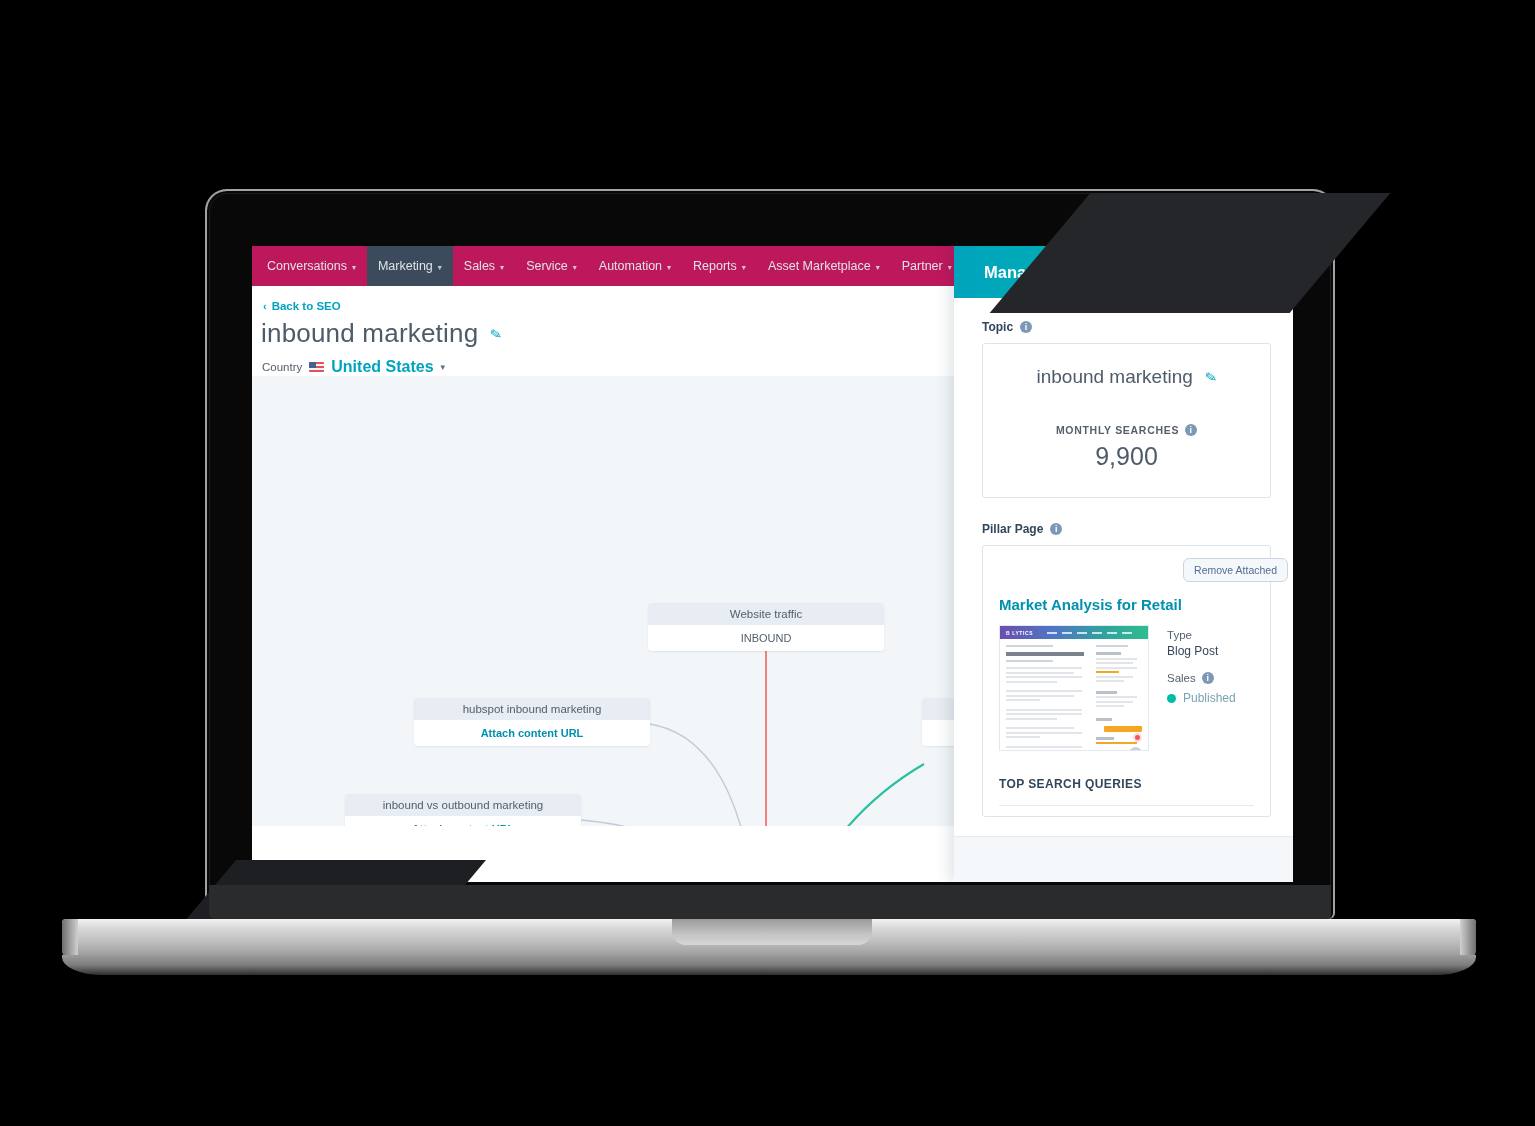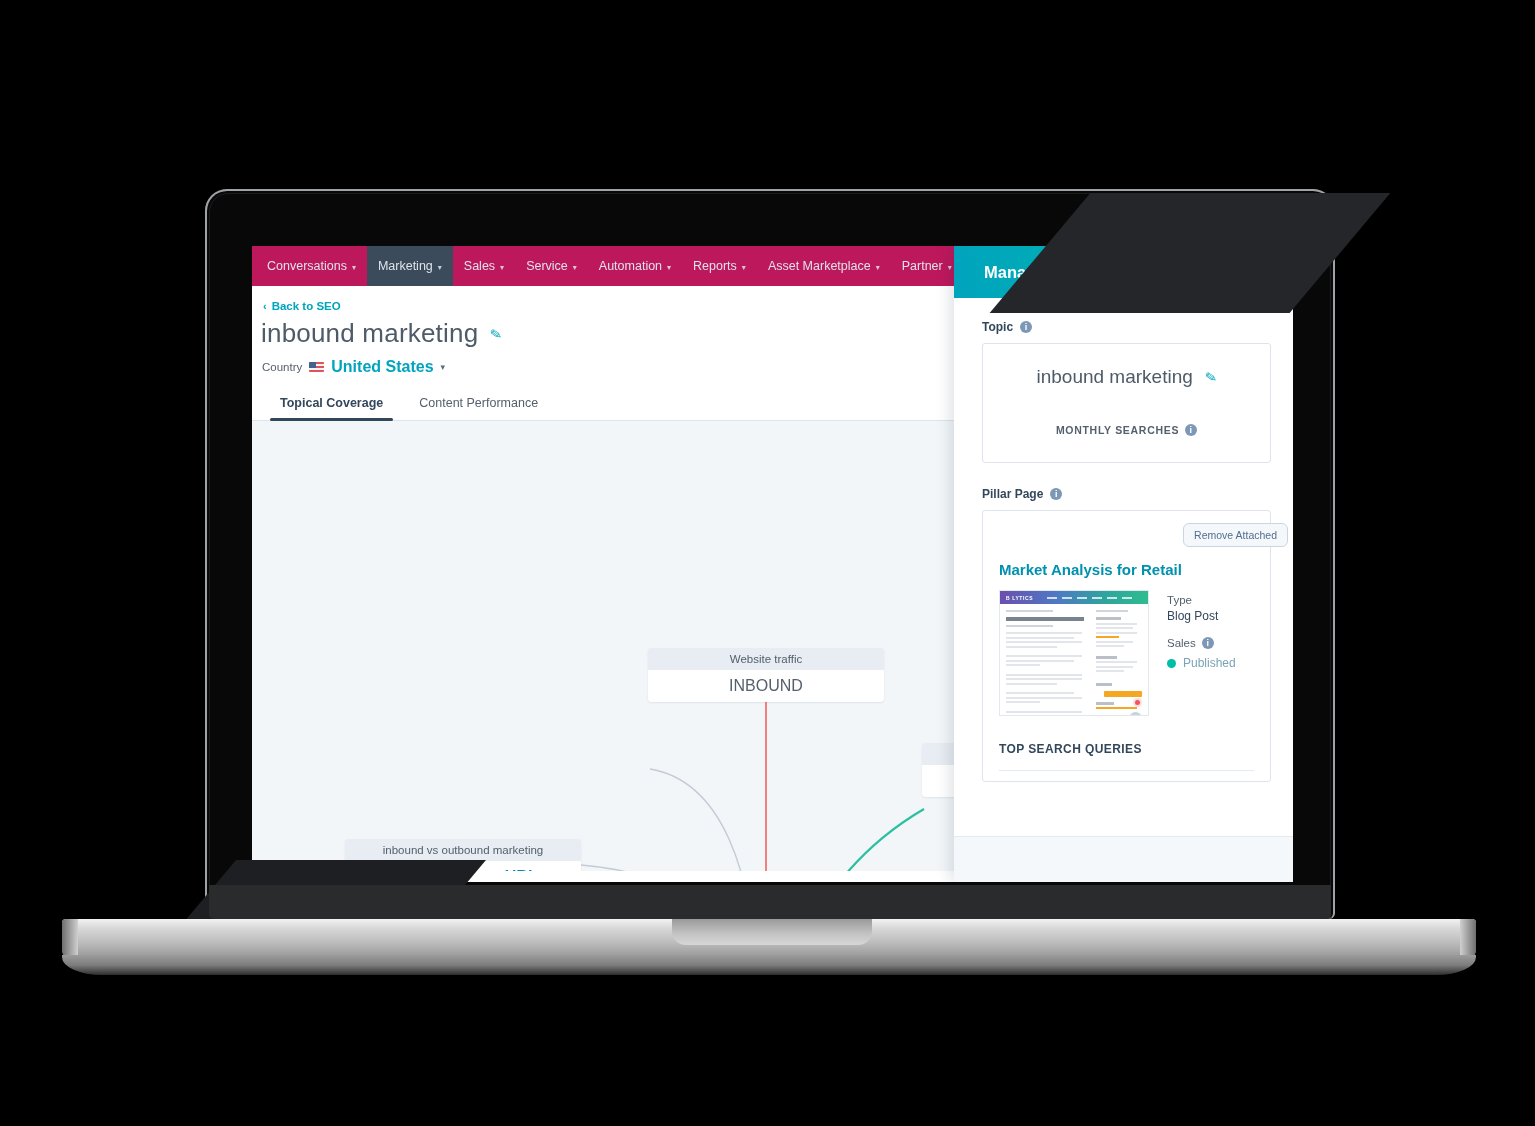--- a/index.html
+++ b/index.html
@@ -120,21 +120,21 @@
   
   .graph {
     position:relative; background:#f2f6f9; height:450px; overflow:hidden;
   }
   .graph svg { position:absolute; left:0; top:0; }
 
   .node { position:absolute; width:236px; border-radius:4px; overflow:hidden;
           box-shadow: 0 1px 2px rgba(50,70,90,.10); }
   .node .nhead { background:#e8ecf3; color:#55606d; font-size:11.5px;
                  text-align:center; padding:5px 4px; }
-  .node .nbody { background:#fff; color:#55606d; font-size:16px;
+  .node .nbody { background:#fff; color:#55606d; font-size:11px;
                  text-align:center; padding:7px 4px; }
   .node .nbody.link { color:#0091ae; font-weight:bold; cursor:pointer;}
 
   
   .panel {
     position:absolute; left:702px; top:0; width:345px; height:636px;
     background:#fff; box-shadow: -4px 0 14px rgba(20,40,60,.14);
     overflow:hidden;
   }
   .panel-head {
@@ -257,28 +257,20 @@
           <div class="page-title">inbound marketing</div>
           <div class="pencil">✎</div>
         </div>
         <div class="country-row">
           <span class="country-label">Country</span>
           <span class="flag"></span>
           <span class="country-value">United States</span>
           <span class="country-caret">▾</span>
         </div>
 
-        <div class="tabs">
-          <div class="tab active">
-            <span>Topical Coverage</span>
-          </div>
-          <div class="tab">
-            <span>Content Performance</span>
-          </div>
-        </div>
       </div>
 
       <div class="graph">
         <svg width="1041" height="450">
 
           <path d="M514 270 L514 450" stroke="#f2807c" stroke-width="2" fill="none"></path>
 
           <path d="M398 348 C 470 360, 500 450, 506 562" stroke="#c3cbd6" stroke-width="1.4" fill="none"></path>
           <path d="M329 444 C 420 452, 492 490, 504 562" stroke="#c3cbd6" stroke-width="1.4" fill="none"></path>
           <path d="M299 540 C 400 546, 480 552, 500 562" stroke="#c3cbd6" stroke-width="1.4" fill="none"></path>
@@ -295,20 +287,24 @@
           <path d="M528 600 C 570 560, 640 500, 760 470" stroke="#f2807c" stroke-width="2.2" fill="none"></path>
           <path d="M534 596 C 600 580, 680 566, 790 556" stroke="#f2807c" stroke-width="2.2" fill="none"></path>
           <path d="M534 612 C 600 632, 690 648, 800 654" stroke="#f2807c" stroke-width="2.2" fill="none"></path>
         </svg>
 
         <div class="node" style="left:396px; top:227px;">
           <div class="nhead">Website traffic</div>
           <div class="nbody">INBOUND</div>
         </div>
 
+        <div class="node" style="left:162px; top:322px;">
+          <div class="nhead">hubspot inbound marketing</div>
+          <div class="nbody link">Attach content URL</div>
+        </div>
 
         <div class="node" style="left:670px; top:322px;">
           <div class="nhead">B</div>
           <div class="nbody">B</div>
         </div>
 
         <div class="node" style="left:93px; top:418px;">
           <div class="nhead">inbound vs outbound marketing</div>
           <div class="nbody link">Attach content URL</div>
         </div>
@@ -327,20 +323,21 @@
           </div>
           <div class="card topic-card">
             <div class="topic-name-row">
               <span class="topic-name">inbound marketing</span>
               <span class="pencil">✎</span>
             </div>
             <div class="ms-label">
               <span>MONTHLY SEARCHES</span>
               <i class="info-i">i</i>
             </div>
+            <div class="ms-value">9,900</div>
           </div>
 
           <div class="pillar-wrap">
             <div class="field-label">
               <span>Pillar Page</span>
               <i class="info-i">i</i>
             </div>
             <div class="card pillar-card">
               <div class="remove-btn">Remove Attached</div>
               <div class="pillar-title">Market Analysis for Retail</div>

